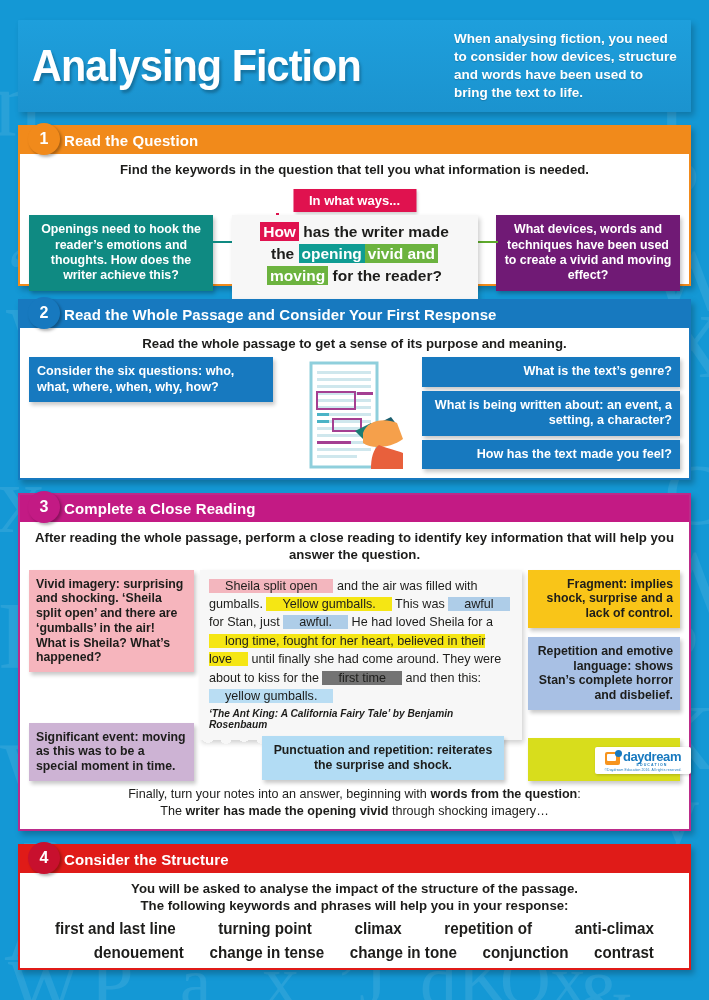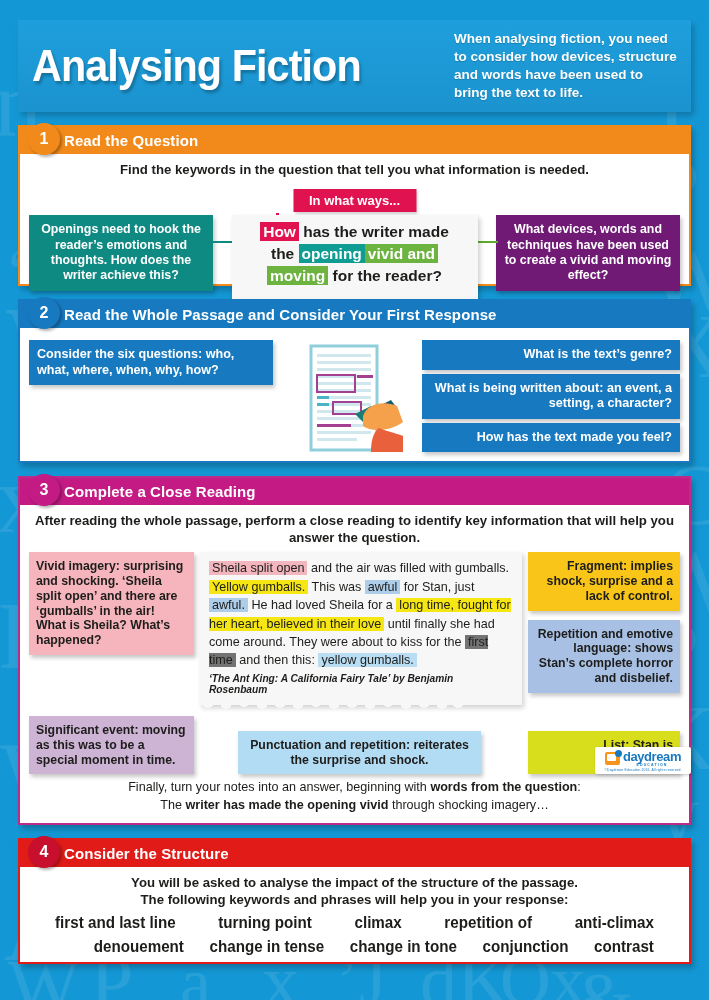--- a/index.html
+++ b/index.html
@@ -262,21 +262,21 @@
     color: #1d1d1b;
     line-height: 1.46;
   }
   .passage .cite {
     font-size: 10.2px;
     font-weight: bold;
     font-style: italic;
     color: #1d1d1b;
     margin-top: 3px;
   }
-  .m { padding: 0 3px; }
+  .m { padding: 0 16px; }
   .m-pink { background: #f3b6be; }
   .m-yellow { background: #f5e614; }
   .m-blue { background: #aecde8; }
   .m-purple { background: #737373; }
   .m-sky { background: #b9ddf3; }
   .passage::after {
     content: "";
     position: absolute; left: 0; right: 0; bottom: -6px;
     height: 9px;
     background:
@@ -292,23 +292,23 @@
       radial-gradient(circle at 170px 1px, #f7f7f7 6px, transparent 6px),
       radial-gradient(circle at 188px -1px, #f7f7f7 6px, transparent 6px),
       radial-gradient(circle at 206px 1px, #f7f7f7 6px, transparent 6px),
       radial-gradient(circle at 224px 0, #f7f7f7 6px, transparent 6px),
       radial-gradient(circle at 242px 1px, #f7f7f7 6px, transparent 6px),
       radial-gradient(circle at 258px 0, #f7f7f7 6px, transparent 6px);
   }
   .s3-row2 {
     position: relative;
     display: flex;
-    align-items: flex-end;
-    gap: 0;
-    margin-top: 12px;
+    align-items: center;
+    gap: 24px;
+    margin-top: 1px;
     height: 58px;
   }
   .s3-final {
     text-align: center;
     font-size: 12.6px;
     color: #1d1d1b;
     line-height: 1.36;
     margin-top: 5px;
   }
   .s3-final b { font-weight: bold; }
@@ -438,20 +438,21 @@
 
         <div class="callout green" style="margin-top:32px;">What devices, words and techniques have been used to create a vivid and moving effect?</div>
       </div>
     </div>
   </div>
 
   <div class="section s2">
     <div class="sec-num">2</div>
     <div class="sec-bar">Read the Whole Passage and Consider Your First Response</div>
     <div class="sec-body">
+      <div class="sec-intro">Read the whole passage to get a sense of its purpose and meaning.</div>
 
       <div class="s2-grid">
         <div class="s2-col s2-left">
           <div class="bluebox">Consider the six questions: who, what, where, when, why, how?</div>
         </div>
 
         <div class="s2-illus">
           <svg width="110" height="108" viewBox="0 0 110 108">
             <rect x="18" y="2" width="66" height="104" fill="#ffffff" stroke="#8fcfdc" stroke-width="3"></rect>
             <g fill="#cfe7ed">

